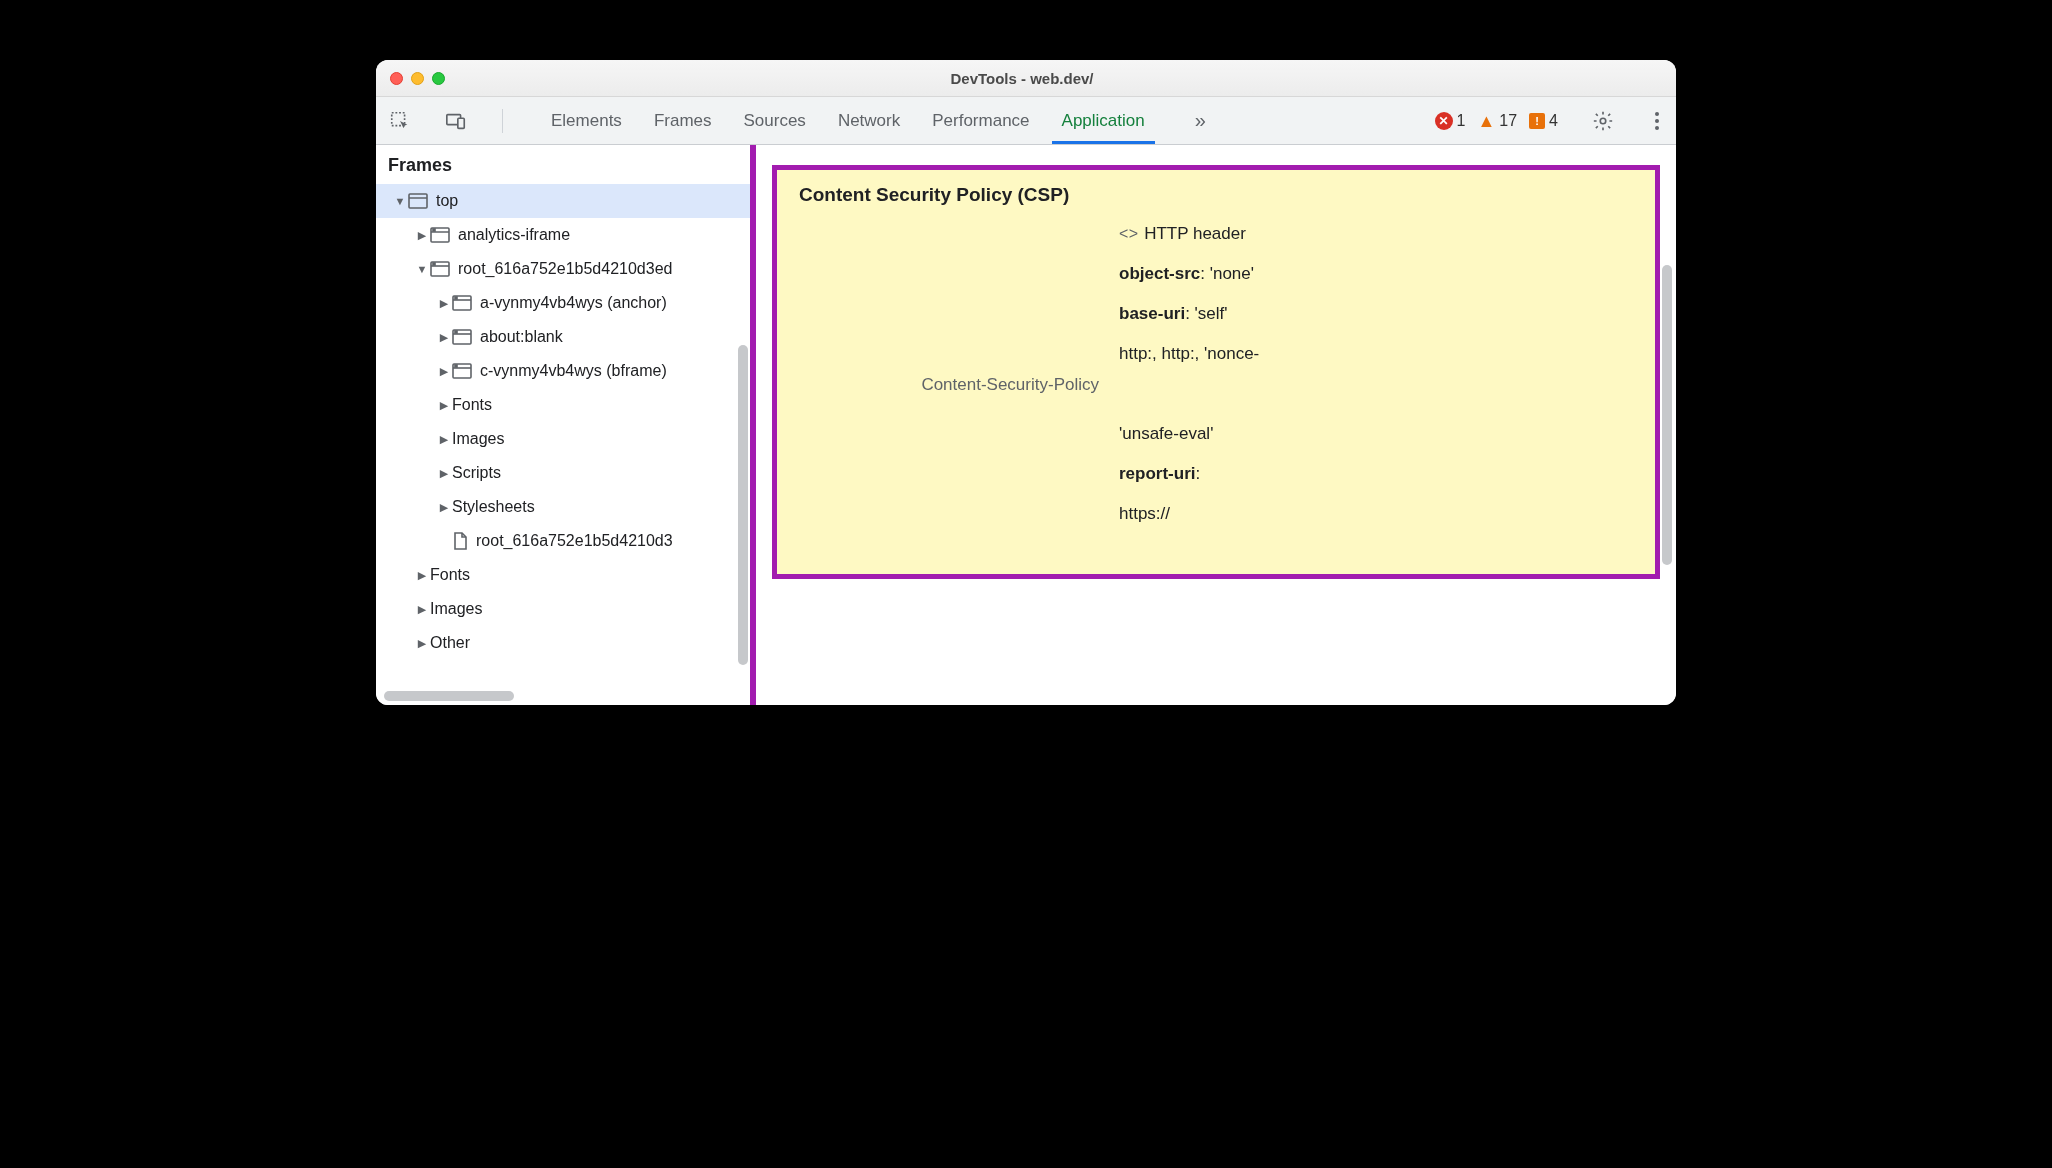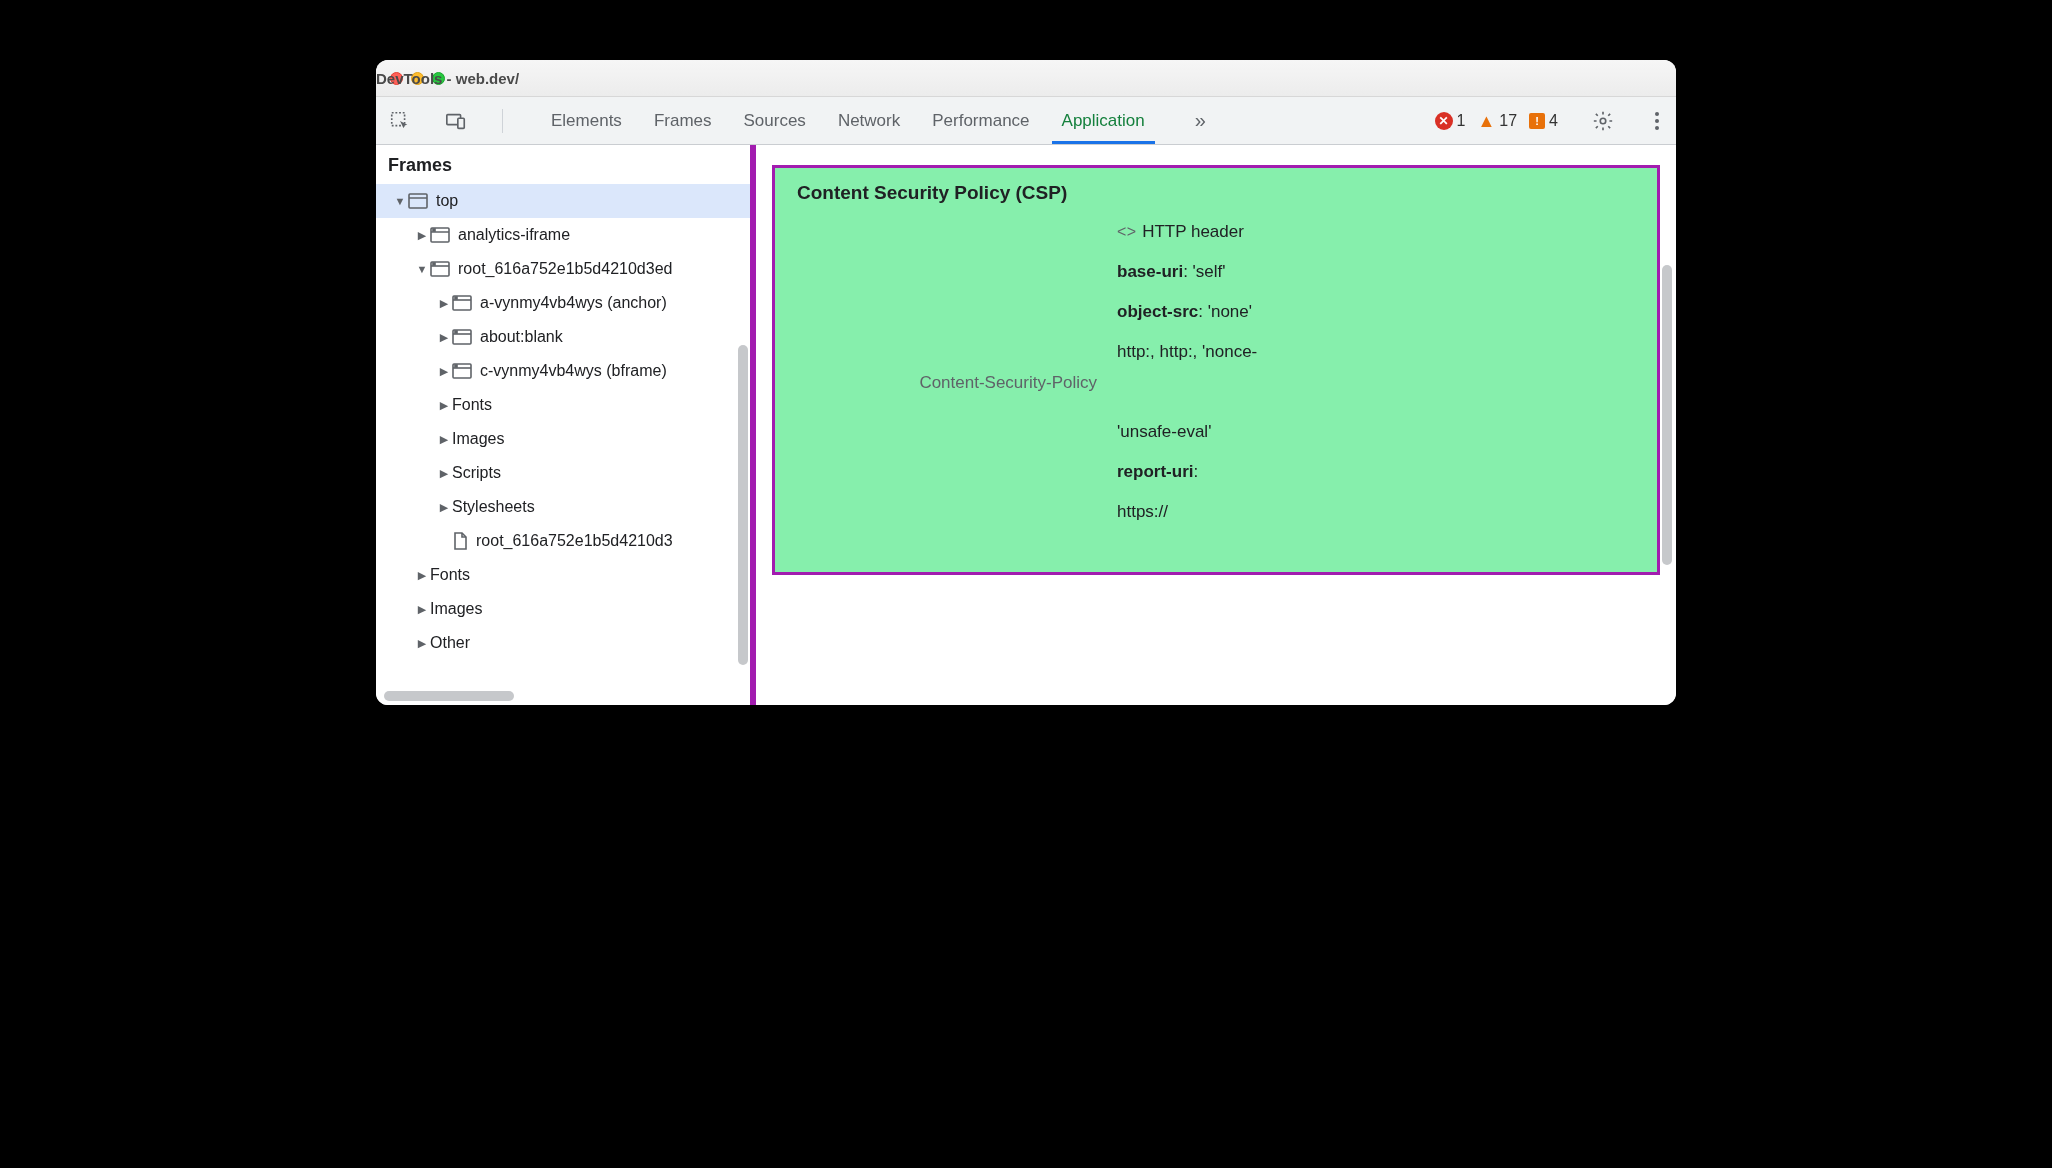--- a/index.html
+++ b/index.html
@@ -29,21 +29,21 @@
     padding: 0 14px;
     border-bottom: 1px solid #d7d7d7;
     position: relative;
   }
   .traffic-lights { display: flex; gap: 8px; }
   .tl { width: 13px; height: 13px; border-radius: 50%; }
   .tl.red { background: #ff5f57; border: 0.5px solid #e33e32; }
   .tl.yellow { background: #febc2e; border: 0.5px solid #e1a116; }
   .tl.green { background: #28c840; border: 0.5px solid #17a82c; }
   .titlebar-title {
-    position: absolute; left: 0; right: 8px; text-align: left;
+    position: absolute; left: 0; right: 8px; text-align: center;
     font-size: 15px; font-weight: 600; color: #4a4a4a;
   }
   .toolbar {
     height: 48px;
     background: #f1f3f4;
     border-bottom: 1px solid #cacdd1;
     display: flex;
     align-items: center;
     padding: 0 10px 0 10px;
     gap: 28px;
@@ -132,22 +132,22 @@
   }
 
   .main {
     flex: 1;
     position: relative;
     overflow: hidden;
     background: #fff;
   }
   .csp-panel {
     margin: 20px 16px 0 16px;
-    border: 3px solid #a21caf;
-    background: #86efac;
+    border: 5px solid #a21caf;
+    background: #fef9c3;
   }
   .csp-title {
     font-size: 19px;
     font-weight: 700;
     padding: 14px 22px;
     color: #202124;
   }
   .csp-body {
     display: flex;
     gap: 20px;
@@ -367,22 +367,22 @@
       <div class="csp-panel">
         <div class="csp-title">Content Security Policy (CSP)</div>
         <div class="csp-body">
           <div class="csp-key-col">Content-Security-Policy</div>
           <div class="csp-val-col">
             <div class="http-header">
               <span class="angle-icon">&lt; &gt;</span>
               <span>HTTP header</span>
             </div>
             <div id="csp-directives">
+                <div class="csp-line"><span class="k">object-src</span><span>: 'none'</span></div>
                 <div class="csp-line"><span class="k">base-uri</span><span>: 'self'</span></div>
-                <div class="csp-line"><span class="k">object-src</span><span>: 'none'</span></div>
                 <div class="csp-line"><span>http:, http:, 'nonce-</span></div>
                 <div class="csp-line">&nbsp;</div>
                 <div class="csp-line"><span>'unsafe-eval'</span></div>
                 <div class="csp-line"><span class="k">report-uri</span><span>:</span></div>
                 <div class="csp-line"><span>https://</span></div>
               </div>
           </div>
         </div>
       </div>
       <div class="main-scrollbar-v"></div>

